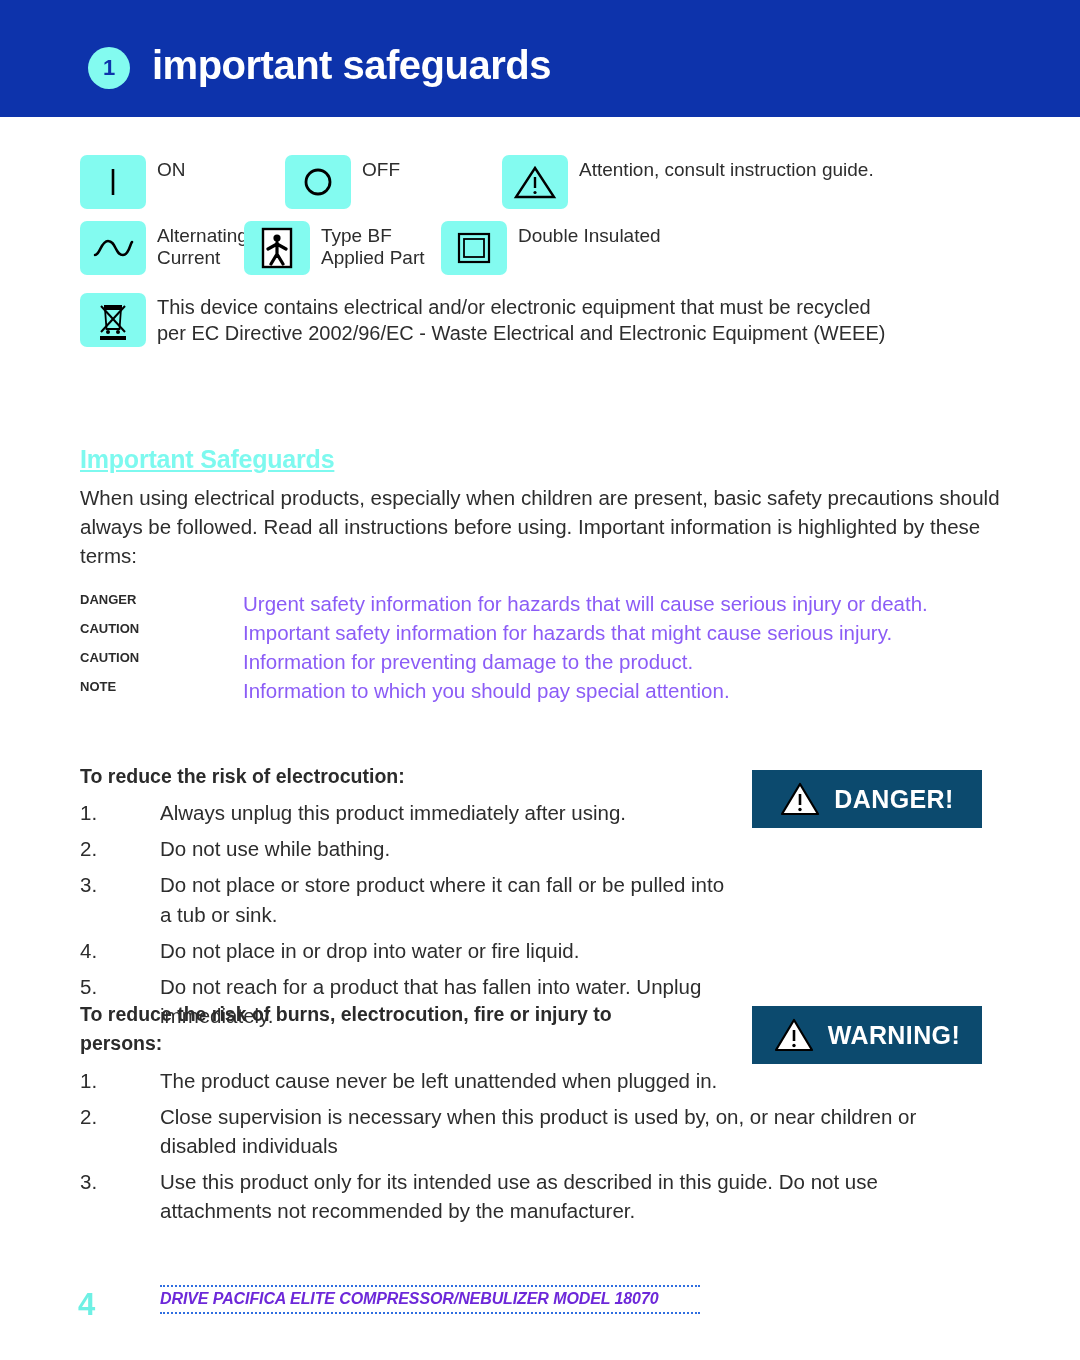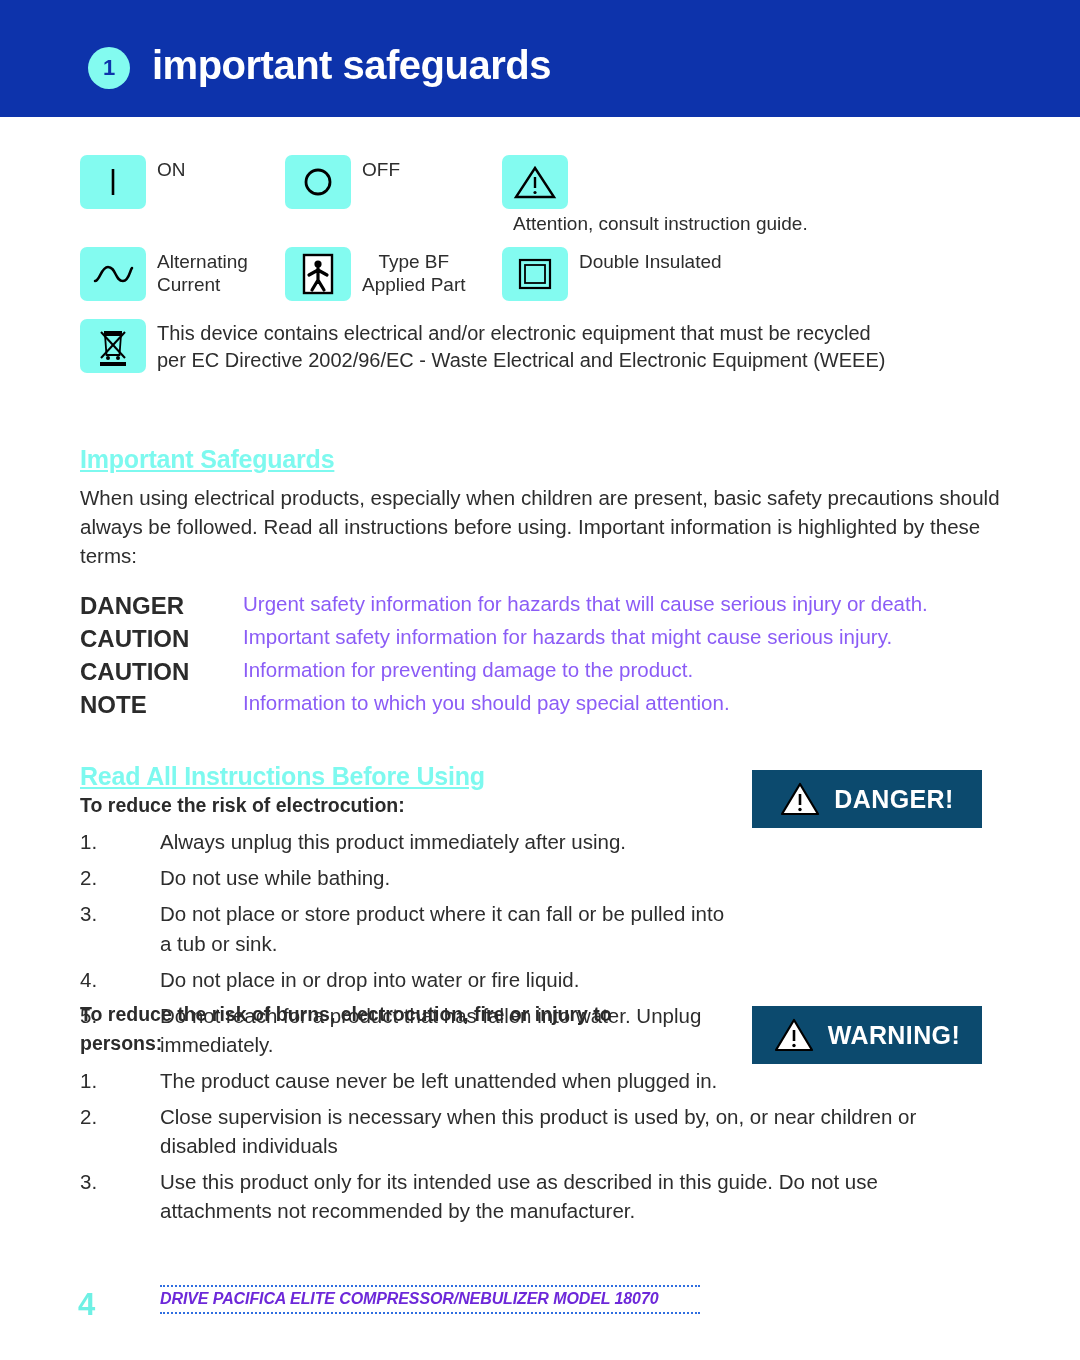--- a/index.html
+++ b/index.html
@@ -76,23 +76,23 @@
   .sym-label {
     margin-left: 11px;
     font-size: 19px;
     line-height: 1.18;
     color: #2d2d2d;
     padding-top: 4px;
     white-space: pre-line;
   }
   .cell-on   { width: 205px; }
   .cell-off  { width: 217px; }
-  .cell-att  { width: auto; flex-direction: column; }
-  .cell-ac   { width: 205px; }
-  .cell-bf   { width: 217px; text-align: center; }
+  .cell-att  { width: auto; }
+  .cell-ac   { width: 164px; }
+  .cell-bf   { width: 197px; }
   .cell-di   { width: auto; }
 
   .weee-row {
     display: flex;
     align-items: flex-start;
     margin-top: 18px;
   }
   .weee-text {
     margin-left: 11px;
     font-size: 20px;
@@ -128,21 +128,21 @@
     left: 80px; top: 592px;
     width: 940px;
   }
   .term-row {
     display: flex;
     margin-bottom: 5px;
   }
   .term-name {
     width: 163px;
     flex: 0 0 163px;
-    font-size: 24px;
+    font-size: 13px;
     font-weight: bold;
     color: #2b2b2b;
   }
   .term-desc {
     font-size: 20.5px;
     color: #8b5cf6;
     text-align: right;
   }
 
   
@@ -351,23 +351,20 @@
     <div class="term-name">CAUTION</div>
     <div class="term-desc">Information for preventing damage to the product.</div>
   </div>
   <div class="term-row">
     <div class="term-name">NOTE</div>
     <div class="term-desc">Information to which you should pay special attention.</div>
   </div>
 </div>
 
 <div id="instructions-block">
-  <div>
-    <span class="section-heading">Read All Instructions Before Using</span>
-  </div>
   <div id="electrocution-block">
     <div class="subhead">To reduce the risk of electrocution:</div>
     <ol class="num-list">
       <li>
         <span class="num">1.</span>
         <span class="txt">Always unplug this product immediately after using.</span>
       </li>
       <li>
         <span class="num">2.</span>
         <span class="txt">Do not use while bathing.</span>

